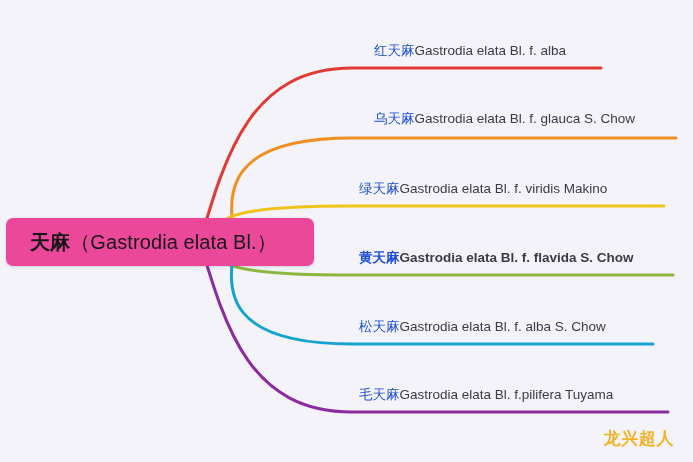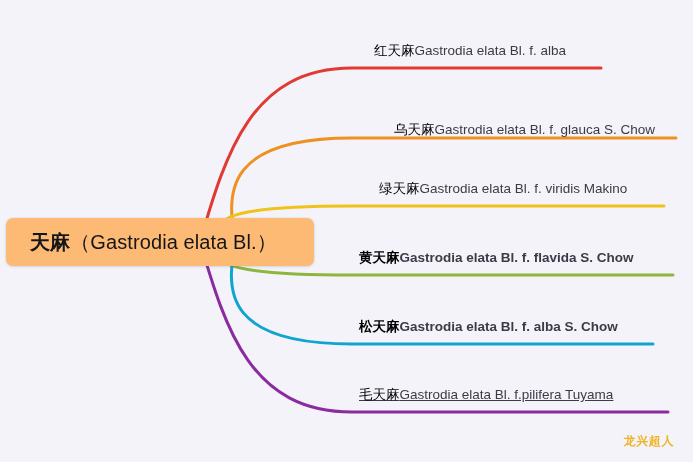--- a/index.html
+++ b/index.html
@@ -25,21 +25,21 @@
     top: 0;
     width: 693px;
     height: 462px;
   }
   .root-node {
     position: absolute;
     left: 6px;
     top: 218px;
     width: 308px;
     height: 48px;
-    background: #fdba74;
+    background: #ec4899;
     border-radius: 7px;
     box-shadow: 0 1px 3px rgba(60,50,90,0.13), 0 0 0 1px rgba(120,110,150,0.05);
     display: flex;
     align-items: center;
     z-index: 5;
   }
   .root-label {
     padding-left: 24px;
     font-size: 20px;
     color: #16161a;
@@ -54,27 +54,27 @@
   }
   .node-label {
     position: absolute;
     font-size: 13.5px;
     color: #3b3b47;
     white-space: nowrap;
     z-index: 4;
     line-height: 1;
   }
   .node-label .cn-name {
-    color: #000000;
+    color: #1d4ed8;
   }
   .watermark {
     position: absolute;
     right: 19px;
     bottom: 12px;
-    font-size: 12px;
+    font-size: 17px;
     font-weight: bold;
     color: #f0b429;
     letter-spacing: 0.6px;
     z-index: 6;
   }
 </style>
 </head>
 <body>
 
 <div id="canvas">
@@ -91,22 +91,22 @@
   </svg>
 
   <div class="root-node">
     <div class="root-label">
       <span class="cn">天麻</span><span class="sci">（Gastrodia elata Bl.）</span>
     </div>
   </div>
 
   <div id="labels">
       <div class="node-label" style="left: 374px; top: 44px;"><span class="cn-name">红天麻</span><span class="sci-name">Gastrodia elata Bl. f. alba</span></div>
-      <div class="node-label" style="left: 374px; top: 123px; margin-left: 20px;"><span class="cn-name">乌天麻</span><span class="sci-name">Gastrodia elata Bl. f. glauca S. Chow</span></div>
-      <div class="node-label" style="left: 379px; top: 182px;"><span class="cn-name">绿天麻</span><span class="sci-name">Gastrodia elata Bl. f. viridis Makino</span></div>
+      <div class="node-label" style="left: 374px; top: 112px;"><span class="cn-name">乌天麻</span><span class="sci-name">Gastrodia elata Bl. f. glauca S. Chow</span></div>
+      <div class="node-label" style="left: 359px; top: 182px;"><span class="cn-name">绿天麻</span><span class="sci-name">Gastrodia elata Bl. f. viridis Makino</span></div>
       <div class="node-label" style="left: 359px; top: 251px; font-weight: bold;"><span class="cn-name">黄天麻</span><span class="sci-name">Gastrodia elata Bl. f. flavida S. Chow</span></div>
-      <div class="node-label" style="left: 359px; top: 320px; font-weight: bold;"><span class="cn-name">松天麻</span><span class="sci-name">Gastrodia elata Bl. f. alba S. Chow</span></div>
-      <div class="node-label" style="left: 359px; top: 388px; text-decoration: underline;"><span class="cn-name">毛天麻</span><span class="sci-name">Gastrodia elata Bl. f.pilifera Tuyama</span></div>
+      <div class="node-label" style="left: 359px; top: 320px;"><span class="cn-name">松天麻</span><span class="sci-name">Gastrodia elata Bl. f. alba S. Chow</span></div>
+      <div class="node-label" style="left: 359px; top: 388px;"><span class="cn-name">毛天麻</span><span class="sci-name">Gastrodia elata Bl. f.pilifera Tuyama</span></div>
     </div>
 
   <div class="watermark">龙兴超人</div>
 
 </div>
 
 </body></html>

